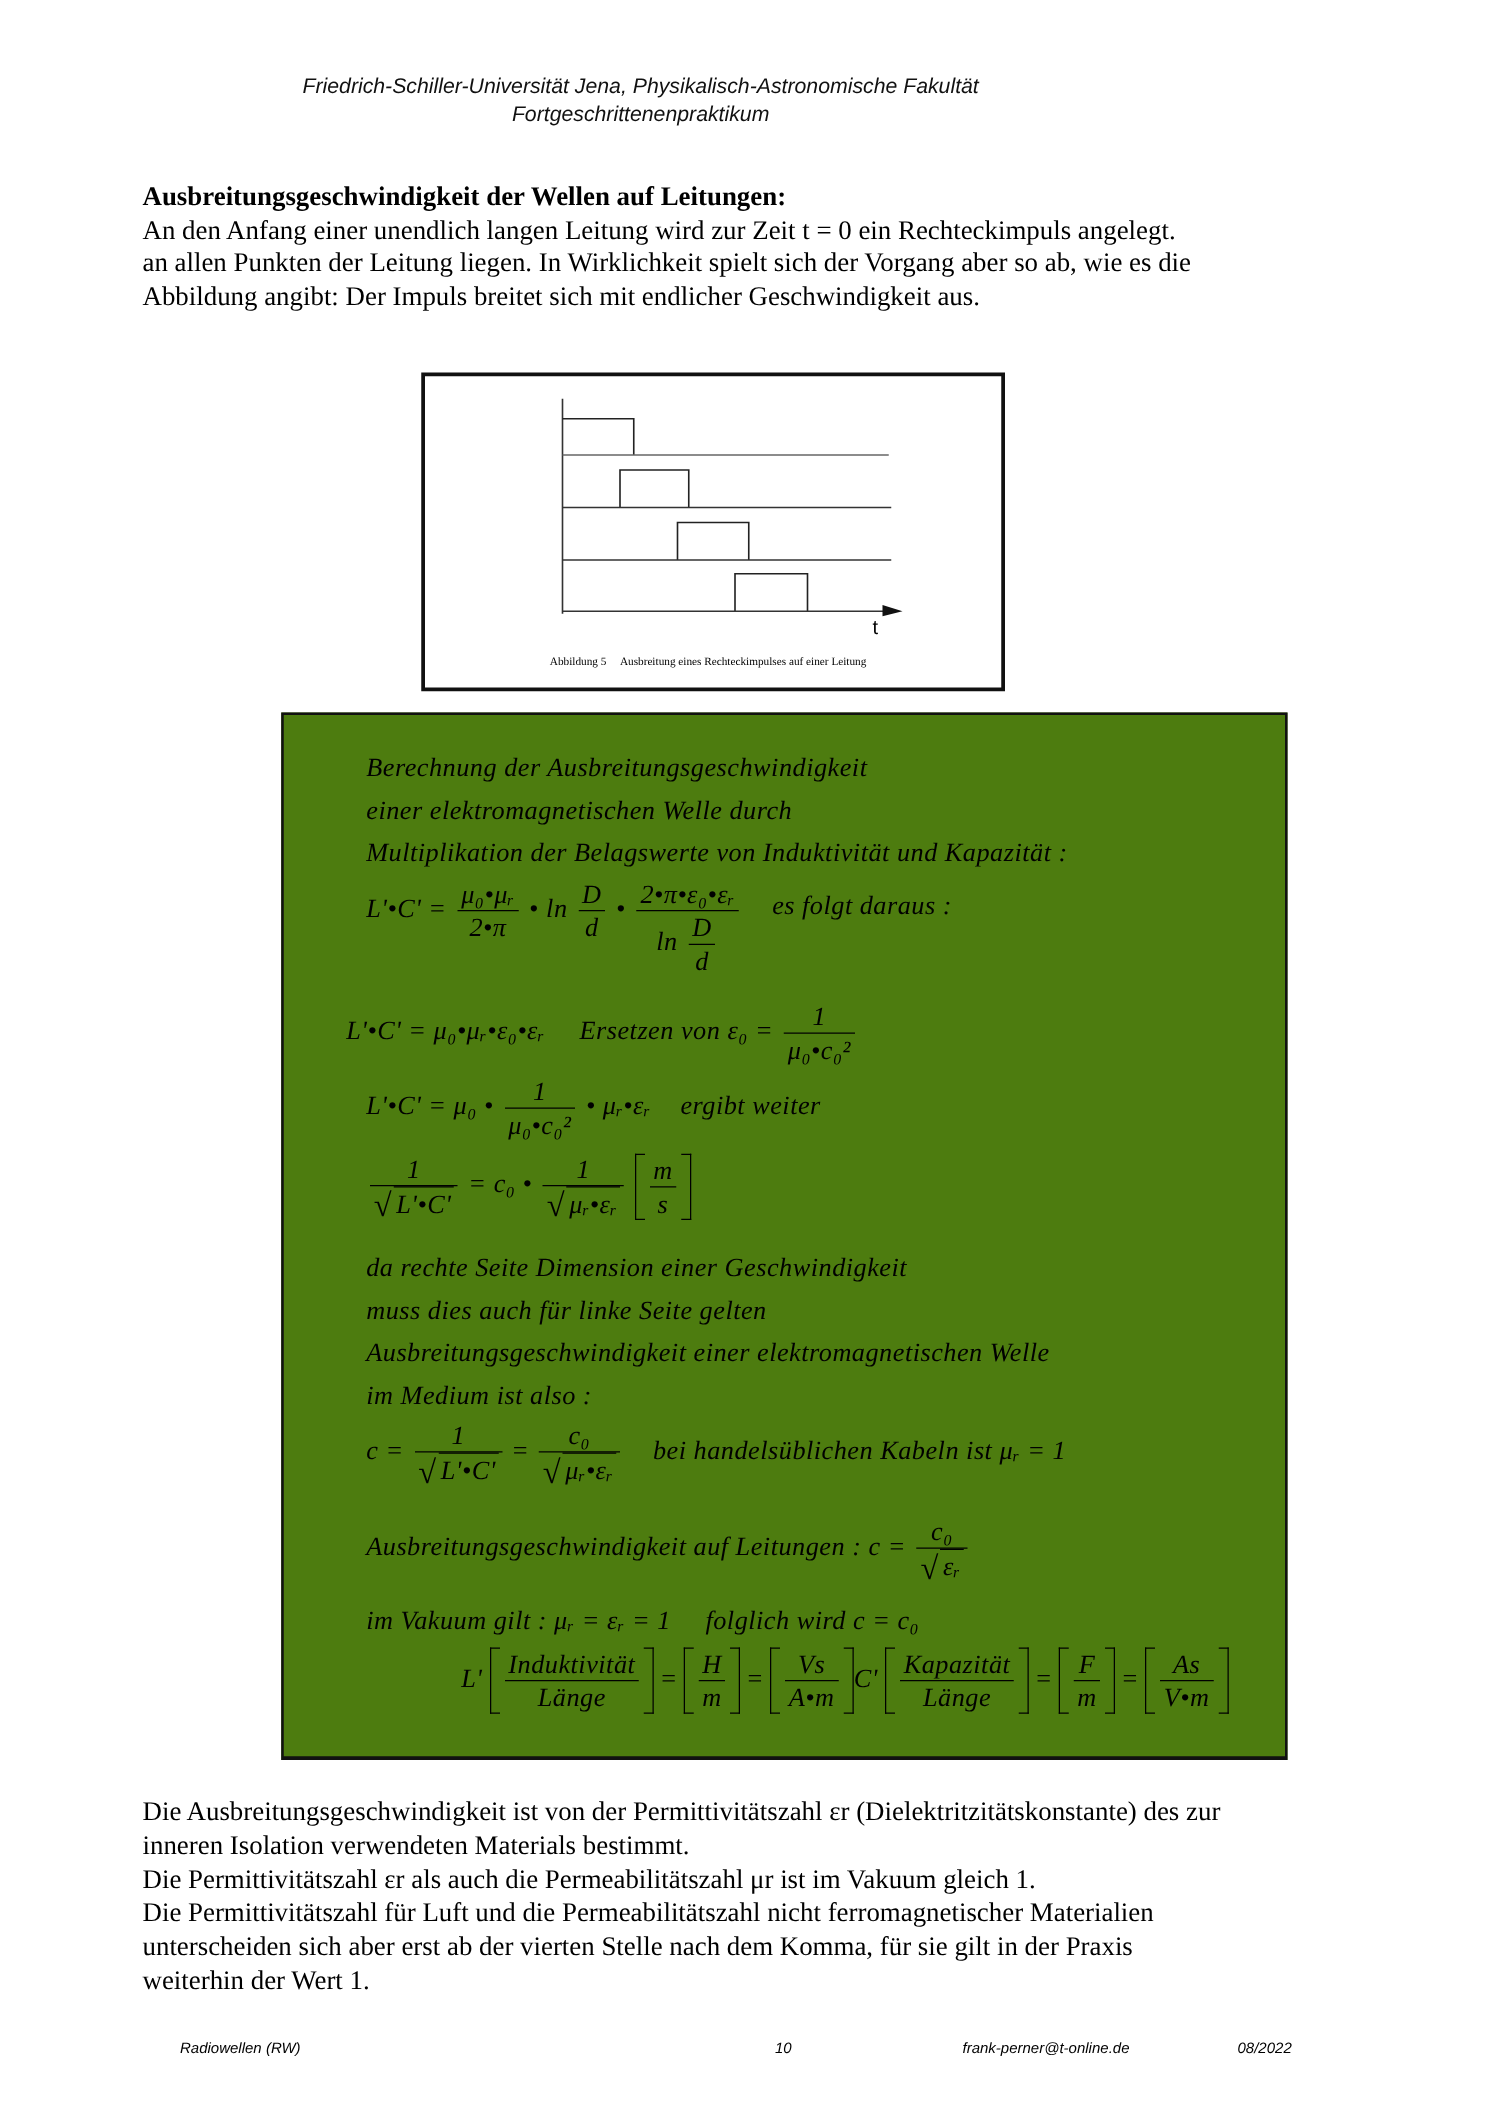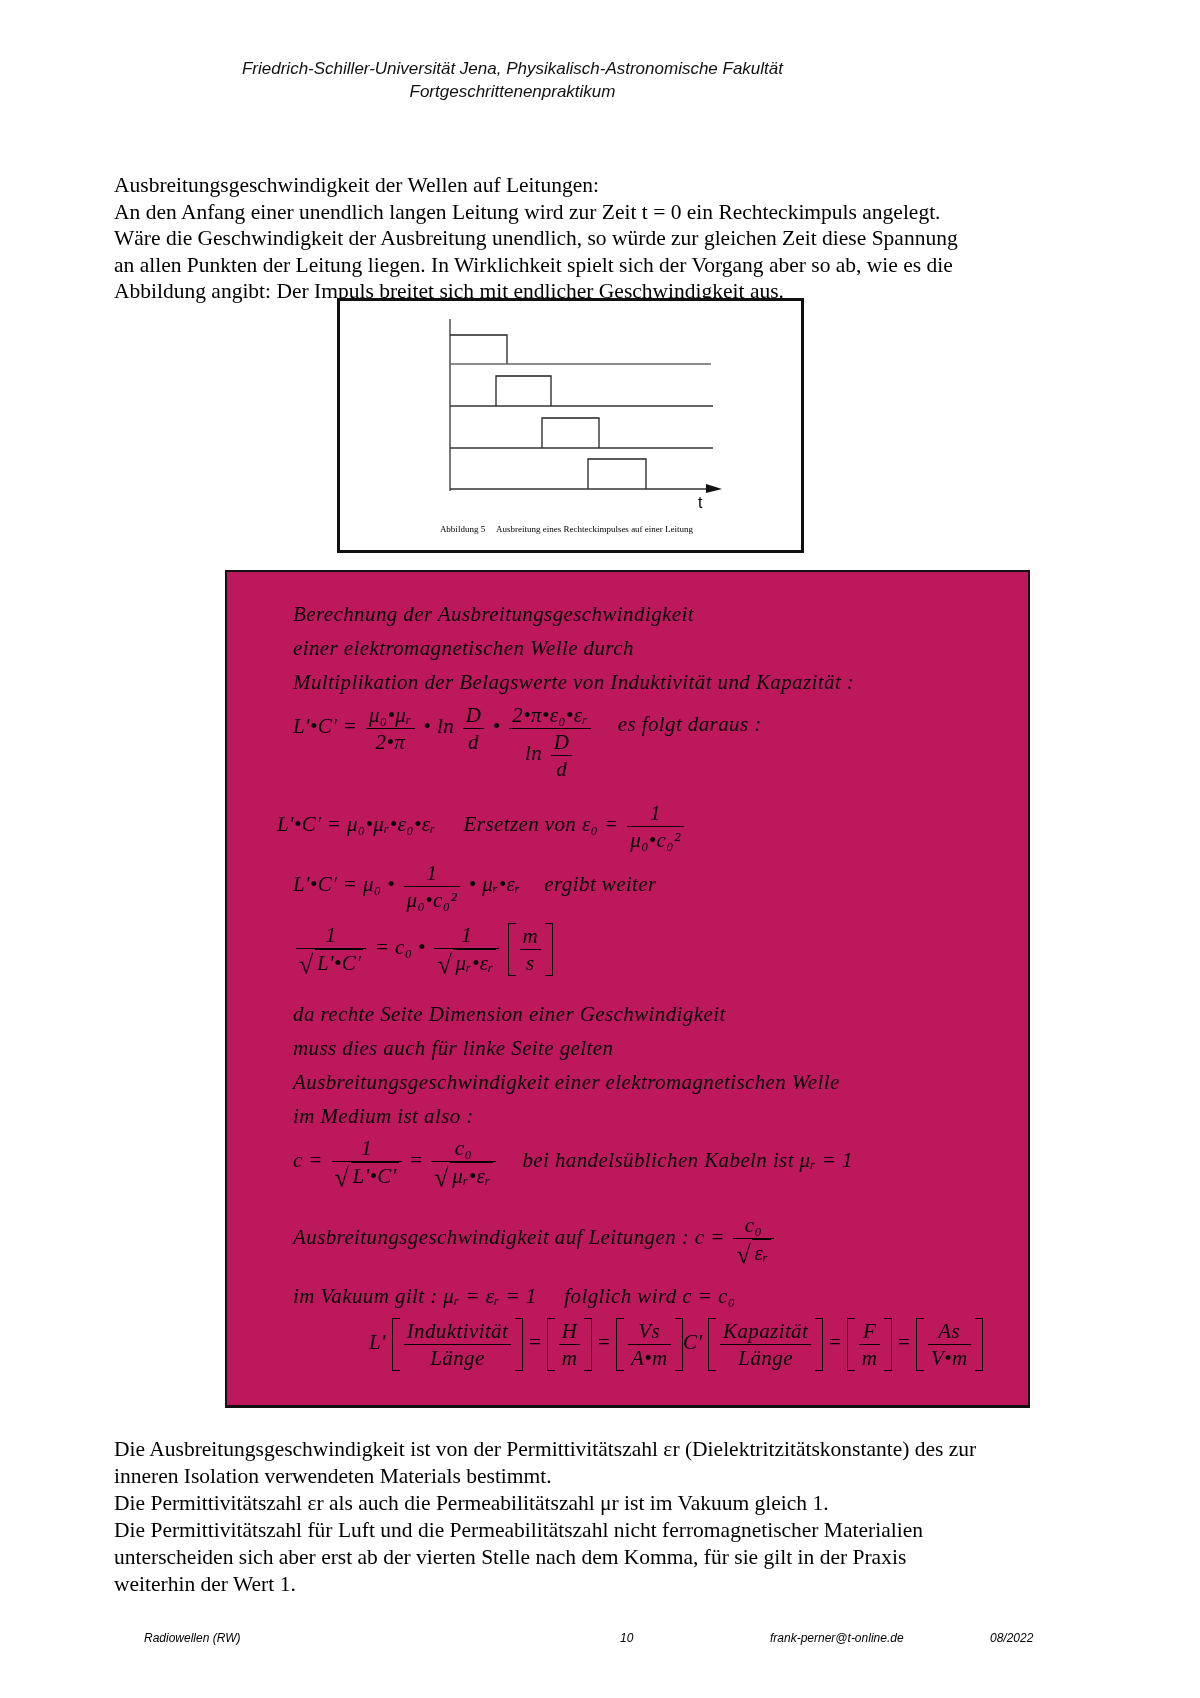--- a/index.html
+++ b/index.html
@@ -1,21 +1,21 @@
 <!DOCTYPE html>
 <html><head>
 <meta charset="utf-8">
 <style>
   html, body { margin: 0; padding: 0; background: #ffffff; }
   body { width: 1200px; height: 1698px; position: relative; overflow: hidden; color: #000; }
   .hdr { position: absolute; left: 0; width: 1025px; text-align: center; font-family: "Liberation Sans", sans-serif; font-style: italic; font-size: 17px; color: #111; }
   .body-text { position: absolute; left: 114px; width: 980px; font-family: "Liberation Serif", serif; font-size: 21.5px; line-height: 26.5px; }
-  .heading { font-weight: normal; margin-top: 28px; }
+  .heading { font-weight: bold; }
   .figbox { position: absolute; left: 337px; top: 298px; width: 467px; height: 255px; border: 3px solid #111; box-sizing: border-box; background: #fff; }
-  .mathbox { position: absolute; left: 225px; top: 570px; width: 805px; height: 838px; border: 2px solid #111; border-bottom-width: 3px; box-sizing: border-box; background: #be185d; }
+  .mathbox { position: absolute; left: 225px; top: 570px; width: 805px; height: 838px; border: 2px solid #111; border-bottom-width: 3px; box-sizing: border-box; background: #4d7c0f; }
   .m { position: absolute; font-family: "Liberation Serif", serif; font-style: italic; font-size: 21px; white-space: nowrap; letter-spacing: 0.4px; }
   .up { font-style: normal; }
   .frac { display: inline-block; vertical-align: middle; text-align: center; margin: 0 3px; }
   .frac > span { display: block; padding: 0 3px; line-height: 26px; }
   .frac > span.num { border-bottom: 1.3px solid #000; }
   .sqrt { display: inline-block; position: relative; padding-left: 16px; }
   .sqrt::before { content: "√"; position: absolute; left: 0; bottom: -2px; font-style: normal; font-size: 26px; }
   .sqrt > span { border-top: 1.3px solid #000; display: inline-block; padding: 0 2px; }
   .brack { display: inline-block; vertical-align: middle; position: relative; padding: 0 9px; }
   .brack::before, .brack::after { content: ""; position: absolute; top: 0; bottom: 0; width: 7px; border: 1.5px solid #000; }
@@ -25,21 +25,20 @@
 </style>
 </head>
 <body>
 
 <div class="hdr" style="top:59px;">Friedrich-Schiller-Universität Jena, Physikalisch-Astronomische Fakultät</div>
 <div class="hdr" style="top:82px;">Fortgeschrittenenpraktikum</div>
 
 <div class="body-text" style="top:144px;">
   <div class="heading">Ausbreitungsgeschwindigkeit der Wellen auf Leitungen:</div>
   <div>An den Anfang einer unendlich langen Leitung wird zur Zeit t = 0 ein Rechteckimpuls angelegt.</div>
-  <div>Wäre die Geschwindigkeit der Ausbreitung unendlich, so würde zur gleichen Zeit diese Spannung</div>
   <div>an allen Punkten der Leitung liegen. In Wirklichkeit spielt sich der Vorgang aber so ab, wie es die</div>
   <div>Abbildung angibt: Der Impuls breitet sich mit endlicher Geschwindigkeit aus.</div>
 </div>
 
 <div class="figbox">
   <svg width="461" height="249" style="position:absolute;left:0;top:0;">
     <line x1="110" y1="18" x2="110" y2="190" stroke="#333" stroke-width="1.3"></line>
 
     <polyline points="110,34 167,34 167,63" fill="none" stroke="#222" stroke-width="1.3"></polyline>
     <line x1="110" y1="63" x2="371" y2="63" stroke="#666" stroke-width="1.3"></line>

